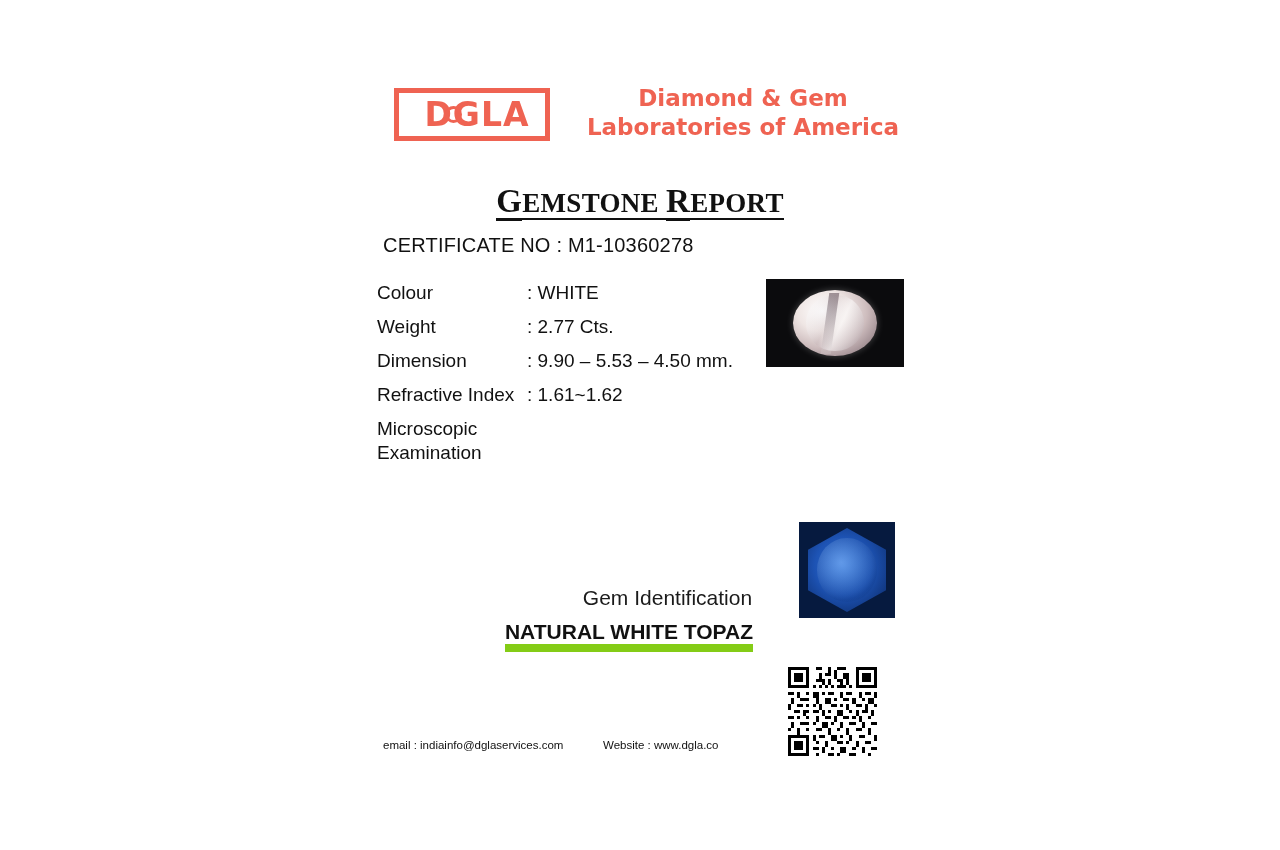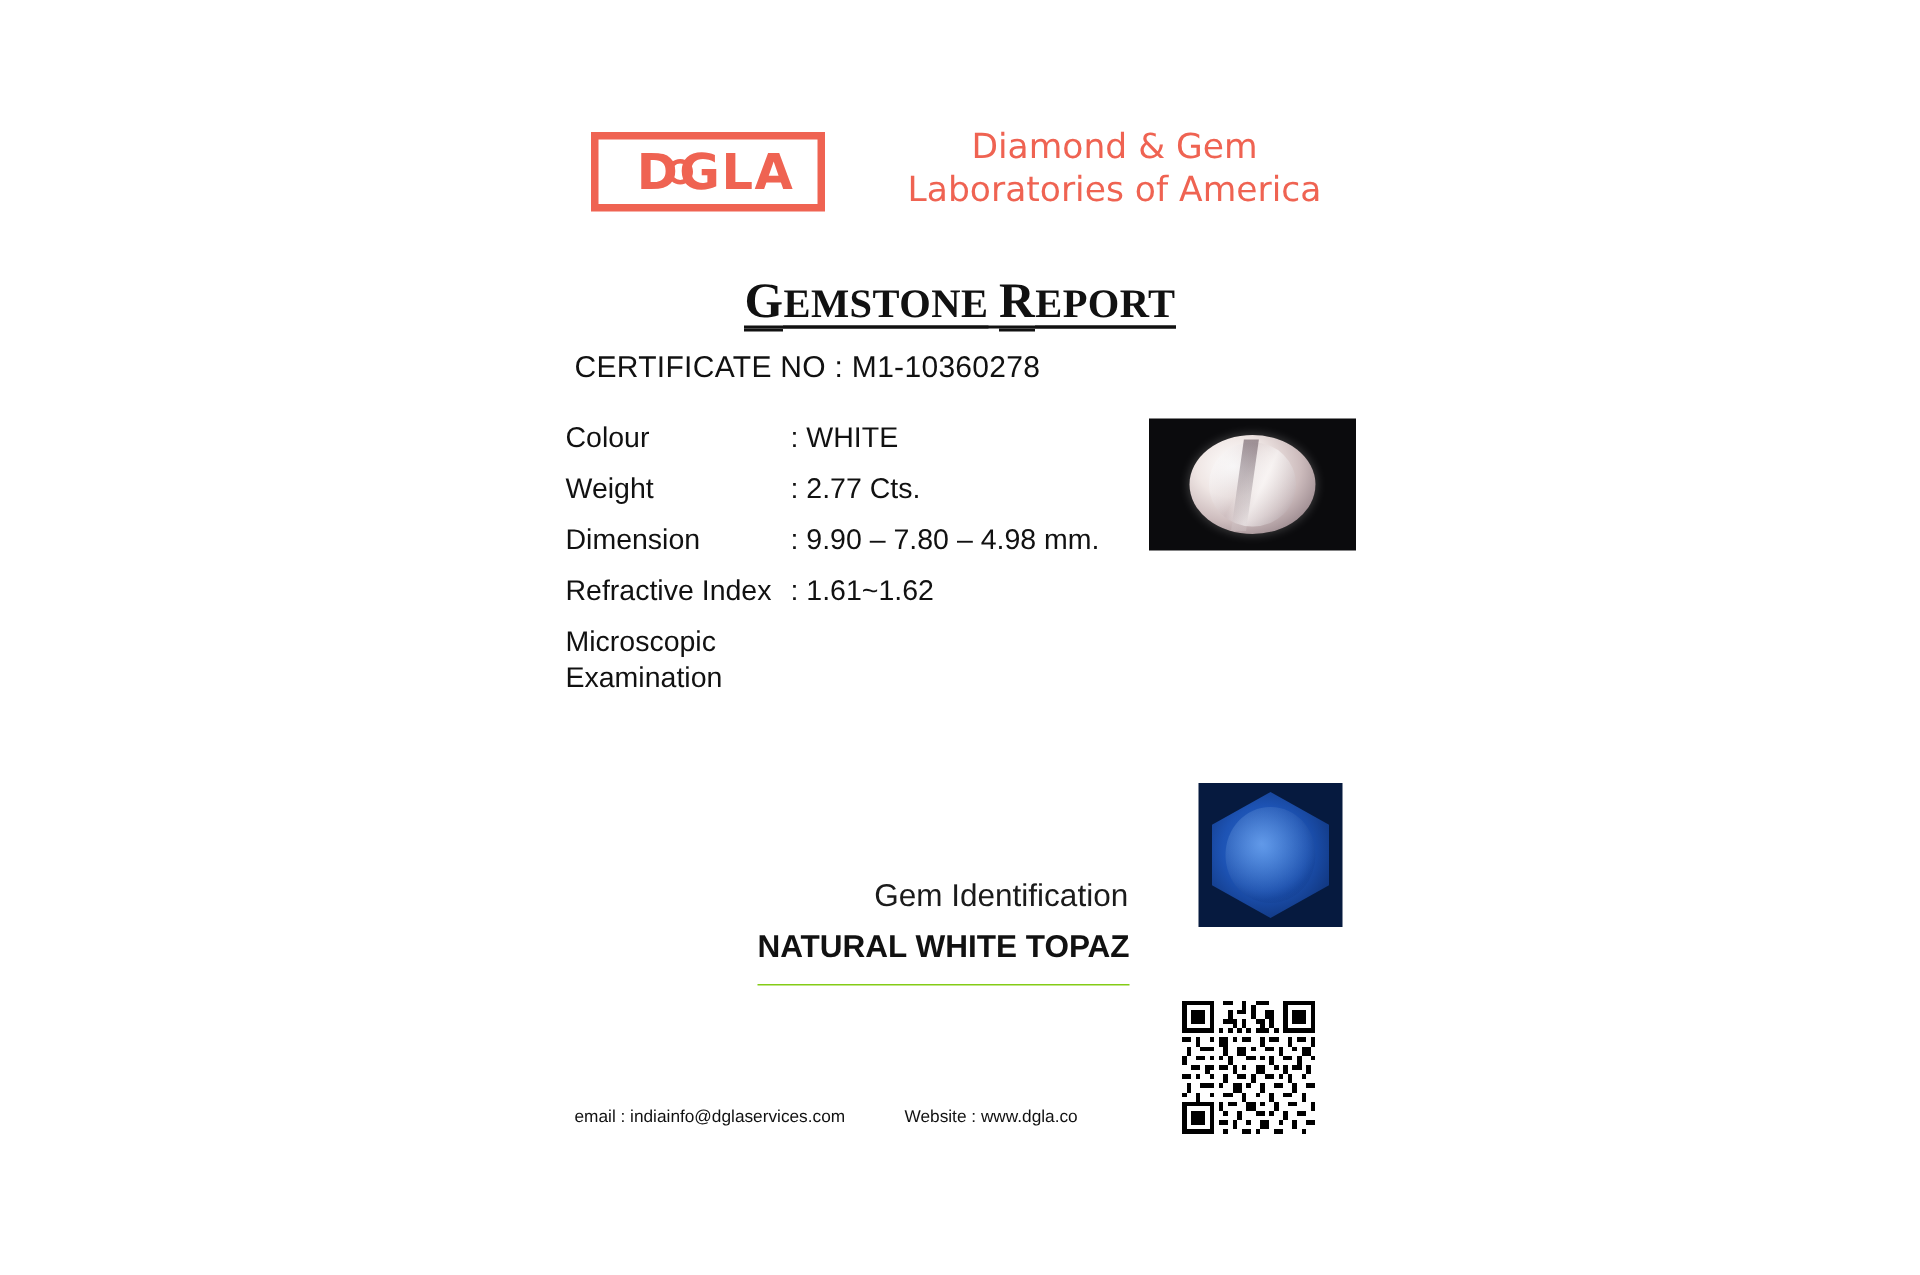--- a/index.html
+++ b/index.html
@@ -67,21 +67,21 @@
     transform: rotate(45deg);
   }
   .brand {
     position: absolute;
     left: 200px;
     top: -4px;
     width: 320px;
     text-align: center;
     color: #ef6352;
     font-family: "DejaVu Sans", sans-serif;
-    font-weight: normal;
+    font-weight: bold;
     font-size: 23px;
     line-height: 29px;
   }
 
   
   .report-title {
     position: absolute;
     left: 0;
     top: 183px;
     width: 1280px;
@@ -224,22 +224,22 @@
     position: absolute;
     left: 0;
     top: 620px;
     width: 1258px;
     text-align: center;
     font-size: 21px;
     font-weight: bold;
     color: #111111;
   }
   .gem-id-value span {
-    border-bottom: 1px solid #84cc16;
-    padding-bottom: 13px;
+    border-bottom: 8px solid #84cc16;
+    padding-bottom: 1px;
   }
 
   
   .qr {
     position: absolute;
     left: 788px;
     top: 667px;
     width: 89px;
     height: 89px;
     background: #ffffff;
@@ -297,21 +297,21 @@
     <div class="spec-row">
       <div class="spec-label">Colour</div>
       <div class="spec-value">: WHITE</div>
     </div>
     <div class="spec-row">
       <div class="spec-label">Weight</div>
       <div class="spec-value">: 2.77 Cts.</div>
     </div>
     <div class="spec-row">
       <div class="spec-label">Dimension</div>
-      <div class="spec-value">: 9.90 – 7.80 – 4.98 mm.</div>
+      <div class="spec-value">: 9.90 – 5.53 – 4.50 mm.</div>
     </div>
     <div class="spec-row ri">
       <div class="spec-label">Refractive Index</div>
       <div class="spec-value">: 1.61~1.62</div>
     </div>
     <div class="spec-row micro">
       <div class="spec-label">Microscopic
 Examination</div>
     </div>
   </div>

